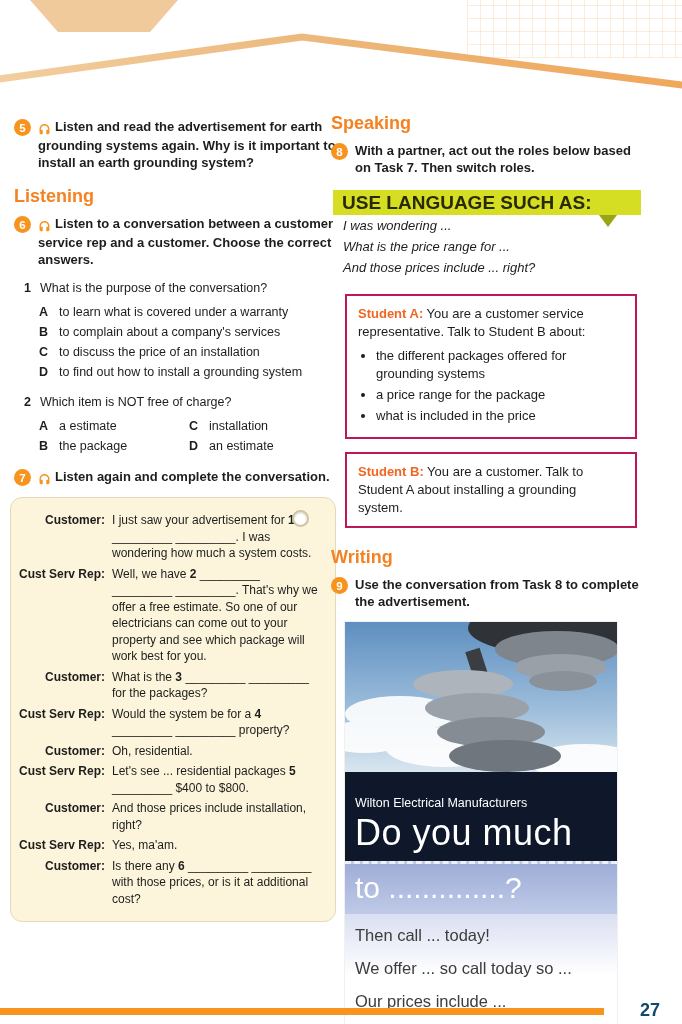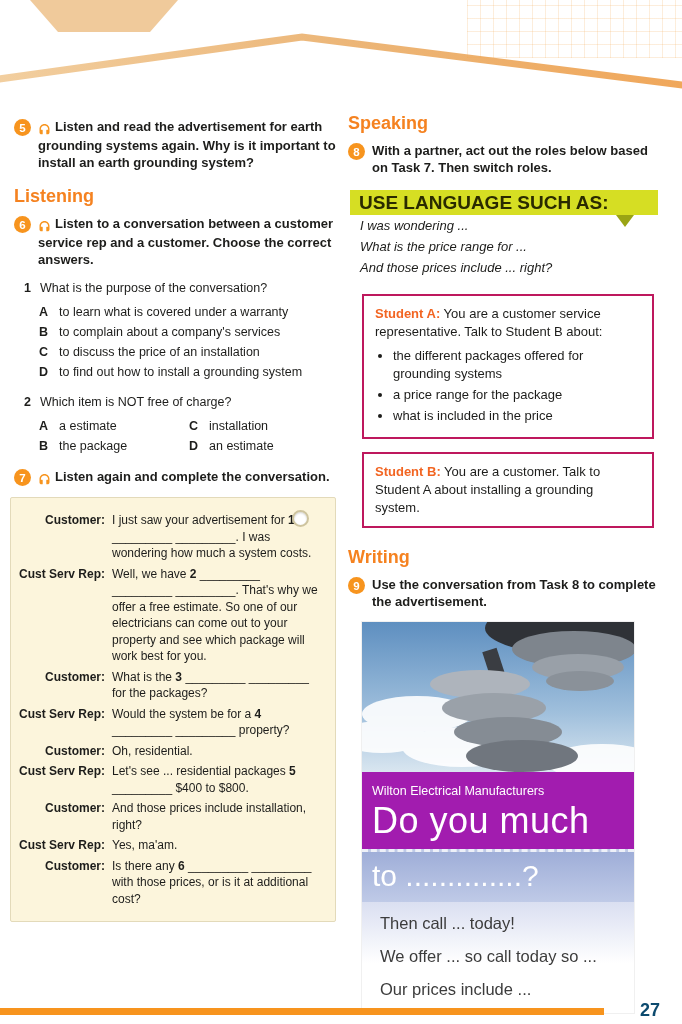--- a/index.html
+++ b/index.html
@@ -10,21 +10,21 @@
   }
   .top-deco{position:absolute;top:0;left:0}
   .grid-deco{
     position:absolute;top:0;right:0;width:215px;height:58px;
     background:
       repeating-linear-gradient(0deg,rgba(242,166,77,.20) 0 1px,transparent 1px 13px),
       repeating-linear-gradient(90deg,rgba(242,166,77,.20) 0 1px,transparent 1px 13px);
   }
   .col{position:absolute}
   .col-left{left:14px;top:118px;width:322px}
-  .col-right{left:348px;top:112px;width:316px}
+  .col-right{left:331px;top:112px;width:316px}
 
   .task{display:flex;gap:7px;align-items:flex-start}
   .circle{
     flex:0 0 17px;height:17px;border-radius:50%;
     background:#F7941E;color:#fff;font-size:11.5px;font-weight:bold;
     display:flex;align-items:center;justify-content:center;margin-top:1px
   }
   .task-text{font-weight:bold;font-size:13px;line-height:17px;margin:0}
   .hp-icon{display:inline-block;vertical-align:-2px;margin-right:4px}
   .hp-icon svg{display:inline-block;vertical-align:middle}
@@ -34,21 +34,21 @@
 
   .question{margin-left:10px;font-size:12.5px;margin-bottom:12px}
   .q-head{display:flex;gap:9px;line-height:17px;margin-bottom:5px}
   .q-num{font-weight:bold}
   .opt{display:flex;gap:9px;line-height:20px;margin-left:15px}
   .opt b{min-width:11px}
   .opts2{display:grid;grid-template-columns:150px 1fr;margin-left:15px}
 
   .card{
     margin-top:10px;margin-left:-4px;width:326px;box-sizing:border-box;
-    background:#FCF5DC;border:1px solid #E3DABA;border-radius:2px;
+    background:#FCF5DC;border:1px solid #E3DABA;border-radius:12px;
     padding:14px 8px 14px 2px;position:relative
   }
   .hole{
     position:absolute;top:12px;right:26px;width:13px;height:13px;border-radius:50%;
     background:#fff;border:2px solid #CEC49F;box-shadow:inset 0 1px 2px rgba(0,0,0,.18)
   }
   .conv-line{display:flex;margin-bottom:4px}
   .conv-speaker{flex:0 0 92px;text-align:right;font-weight:bold;font-size:12px;line-height:16.5px;padding-right:7px}
   .conv-text{flex:1;font-size:12px;line-height:16.5px;margin:0;padding-right:8px}
   .conv-num{font-weight:bold}
@@ -65,29 +65,29 @@
     border:2px solid #be185d;background:#fff;margin:0 10px 13px 14px;
     padding:9px 11px;font-size:13px;line-height:18px
   }
   .stu-label{color:#F26522;font-weight:bold}
   .stu-box ul{margin:6px 0 0 0;padding-left:18px}
   .stu-box li{margin-bottom:3px}
   .mbB{margin-bottom:18px}
 
   .ad{margin:12px 10px 0 14px;width:272px;box-shadow:0 0 0 1px rgba(0,0,0,.06)}
   .ad-photo{display:block}
-  .ad-band1{background:#a21caf;color:#fff;padding:12px 10px 8px}
+  .ad-band1{background:#0f172a;color:#fff;padding:24px 10px 8px}
   .ad-company{font-size:12.5px;margin:0 0 3px 0}
   .ad-headline{font-size:36px;line-height:40px;letter-spacing:.5px;margin:0;font-weight:normal}
   .ad-band2{
     background:linear-gradient(#9FAED8,#BFCAE7);border-top:3px dashed #EDF0F8;
     color:#fff;font-size:30px;line-height:34px;padding:7px 10px 9px
   }
   .ad-bottom{background:linear-gradient(#DADFF1,#ffffff 55%);padding:12px 10px 10px;color:#3c3c3c}
-  .ad-line{font-size:16.5px;margin:0 0 14px 8px}
+  .ad-line{font-size:16.5px;margin:0 0 14px 0}
 
   .bottom-bar{position:absolute;left:0;bottom:9px;width:604px;height:7px;background:#F7941E}
   .page-num{position:absolute;right:22px;bottom:3px;font-size:18px;font-weight:bold;color:#0c4a6e}
 </style>
 </head>
 <body>
 
 <svg class="top-deco" width="682" height="96" viewBox="0 0 682 96">
   <defs>
     <linearGradient id="chev" x1="0" y1="0" x2="1" y2="0">

